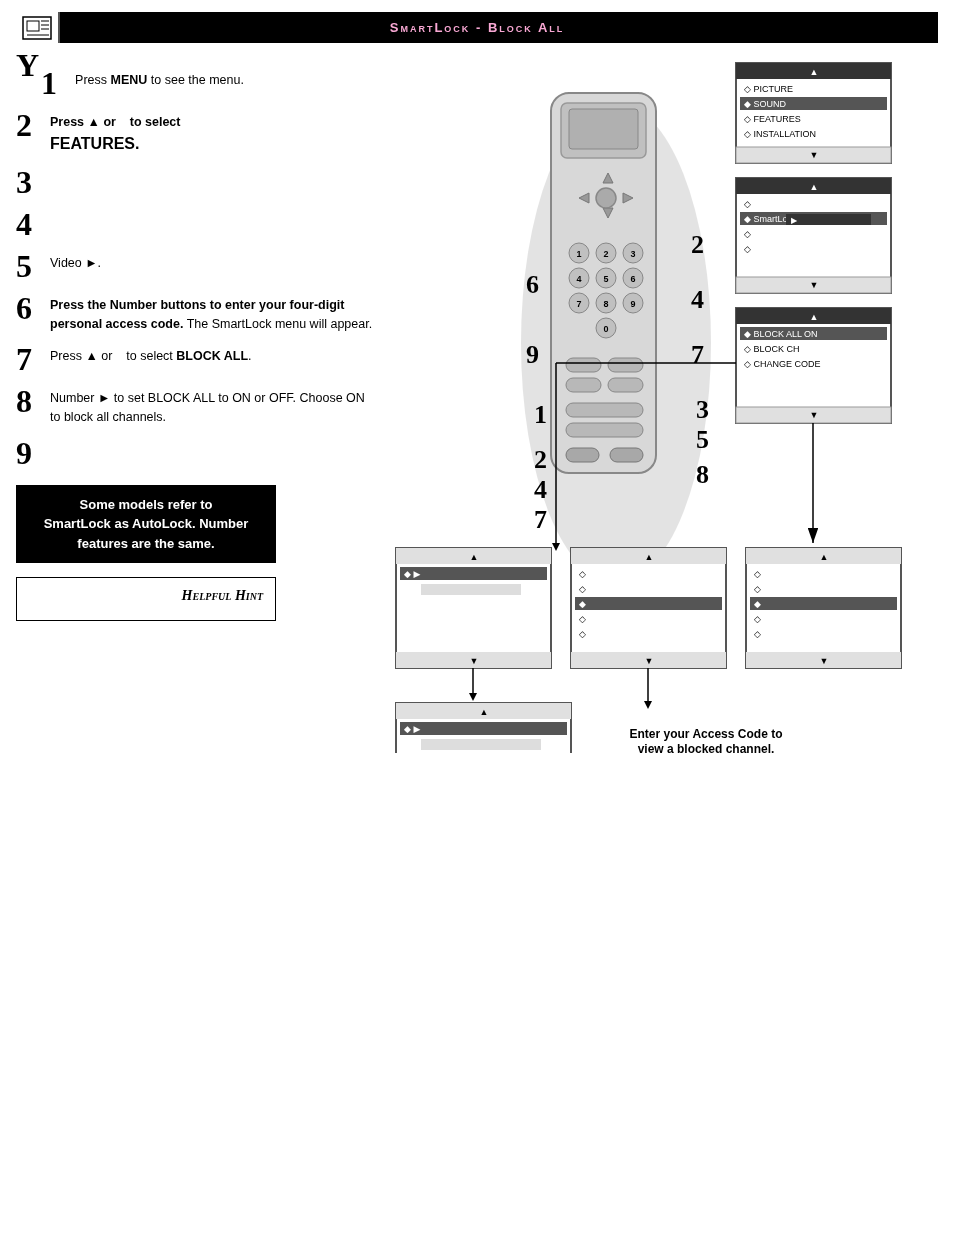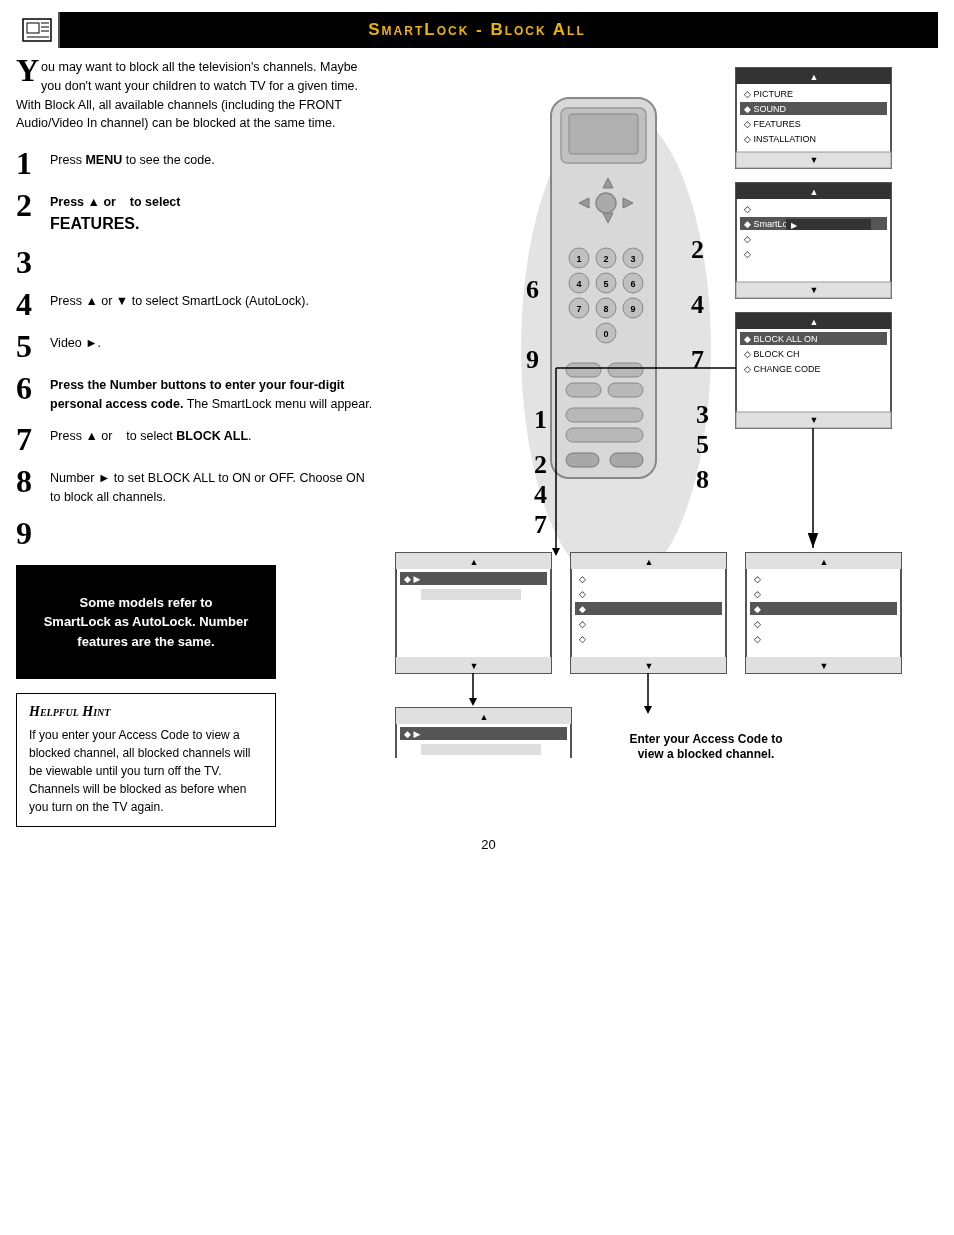--- a/index.html
+++ b/index.html
@@ -62,109 +62,105 @@
       font-size: 12.5px;
       line-height: 1.5;
       padding-top: 4px;
     }
     .step-text b { font-weight: bold; margin-top: 8px; }
 
     
     .note-box {
       background: #000;
       color: #fff;
-      padding: 28px 14px;
+      padding: 10px 14px;
       font-size: 13px;
       font-weight: bold;
       text-align: center;
       line-height: 1.5;
       margin-top: 16px;
       width: 260px;
     }
 
     
     .hint-box {
       border: 1.5px solid #000;
       padding: 10px 12px;
       margin: 14px 0 0 0;
       width: 260px;
     }
     .hint-title {
       font-size: 14px;
       font-weight: bold;
       font-style: italic;
-      text-align: left;
+      text-align: right;
       margin-bottom: 6px;
       font-family: Georgia, serif;
     }
     .hint-title span { font-variant: small-caps; }
     .hint-text {
       font-size: 12px;
       line-height: 1.5;
     }
 
     
     .page-num {
       text-align: center;
       font-size: 13px;
       margin-top: 18px;
       margin-left: 23px;
     }
   </style>
 </head>
 <body>
 
-<div style="position:relative; margin: 12px 16px 0 16px; background:#000; color:#eab308; text-align:center; padding: 8px 0; font-size:17px; font-weight:bold; letter-spacing:1px; display:flex; align-items:center; justify-content:center;">
+<div style="position:relative; margin: 12px 16px 0 16px; background:#000; color:#f9a8d4; text-align:center; padding: 8px 0; font-size:13px; font-weight:bold; letter-spacing:1px; display:flex; align-items:center; justify-content:center;">
   <div style="position:absolute; left:0; top:0; bottom:0; width:44px; background:#fff; border-right:2px solid #555; display:flex; align-items:center; justify-content:center;">
     <svg width="32" height="26" viewBox="0 0 32 26">
       <rect x="2" y="2" width="28" height="22" fill="none" stroke="#000" stroke-width="1.5"></rect>
       <rect x="6" y="6" width="12" height="10" fill="none" stroke="#000" stroke-width="1"></rect>
       <line x1="20" y1="6" x2="28" y2="6" stroke="#000" stroke-width="1"></line>
       <line x1="20" y1="10" x2="28" y2="10" stroke="#000" stroke-width="1"></line>
       <line x1="20" y1="14" x2="28" y2="14" stroke="#000" stroke-width="1"></line>
       <line x1="6" y1="20" x2="28" y2="20" stroke="#000" stroke-width="1"></line>
     </svg>
   </div>
   <span style="font-variant: small-caps; letter-spacing:2px;">SmartLock - Block All</span>
 </div>
 
 <div class="main-content">
 
   <div class="left-col">
 
     <div class="intro-text">
       <span class="drop-cap">Y</span>
-      <span>ou may want to block all the television's channels. Maybe you don't want your children to watch TV for a given time. With Block All, all available channels (including the FRONT Audio/Video In channel) can be blocked at the same time.</span>
     </div>
 
     <ol class="steps">
 
       <li class="step">
         <div class="step-num">1</div>
         <div class="step-text">
-          <span>Press </span><b>MENU</b><span> to see the code.</span>
+          <span>Press </span><b>MENU</b><span> to see the menu.</span>
         </div>
       </li>
 
       <li class="step">
         <div class="step-num">2</div>
         <div class="step-text">
           <b>Press ▲ or &nbsp;&nbsp; to select<br><span style="font-size:16px">FEATURES.</span></b>
         </div>
       </li>
 
       <li class="step">
         <div class="step-num">3</div>
       </li>
 
       <li class="step">
         <div class="step-num">4</div>
-        <div class="step-text">
-          <span>Press ▲ or</span><span>  ▼ to</span><span> select SmartLock (AutoLock).</span>
-        </div>
       </li>
 
       <li class="step">
         <div class="step-num">5</div>
         <div class="step-text">Video ►.</div>
       </li>
 
       <li class="step">
         <div class="step-num">6</div>
         <div class="step-text">
@@ -193,21 +189,20 @@
     <div class="note-box">
       <span>Some models refer to</span><br>
       <span>SmartLock as AutoLock.  Number</span><br>
       <span>features are the same.</span>
     </div>
 
     <div class="hint-box">
       <div class="hint-title">
         <span style="font-variant:small-caps;">Helpful Hint</span>
       </div>
-      <div class="hint-text">If you enter your Access Code to view a blocked channel,  all blocked channels will be viewable until you turn off the TV. Channels will be blocked as before when you turn on the TV again.</div>
     </div>
 
   </div>
 
   <div class="right-col" style="position:relative; width:540px; min-height:660px;">
 
     <svg width="540" height="700" viewBox="0 0 540 700" style="position:absolute; top:0; left:0;">
 
       <ellipse cx="230" cy="290" rx="95" ry="240" fill="#c8c8c8" opacity="0.5"></ellipse>
 

